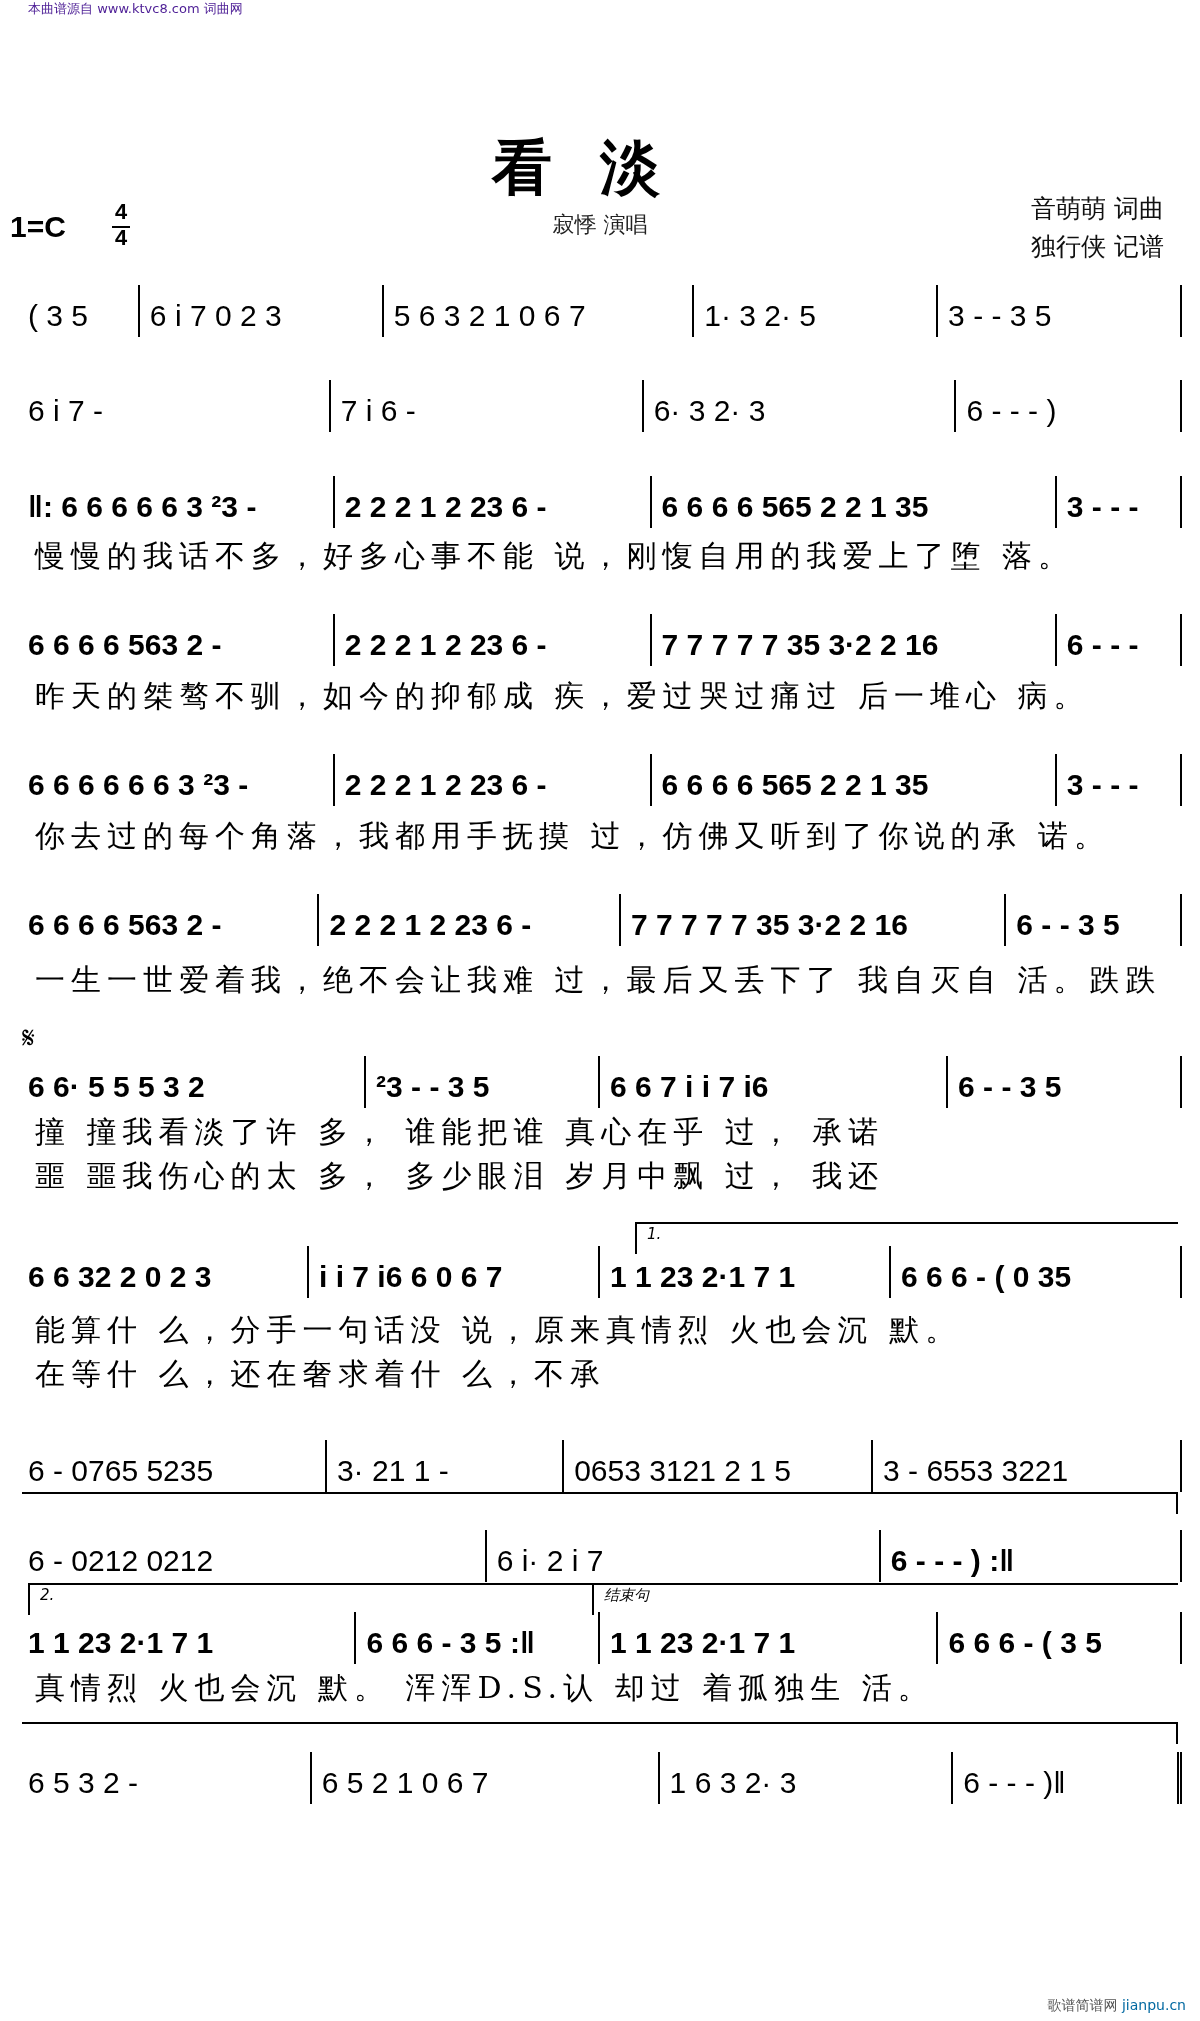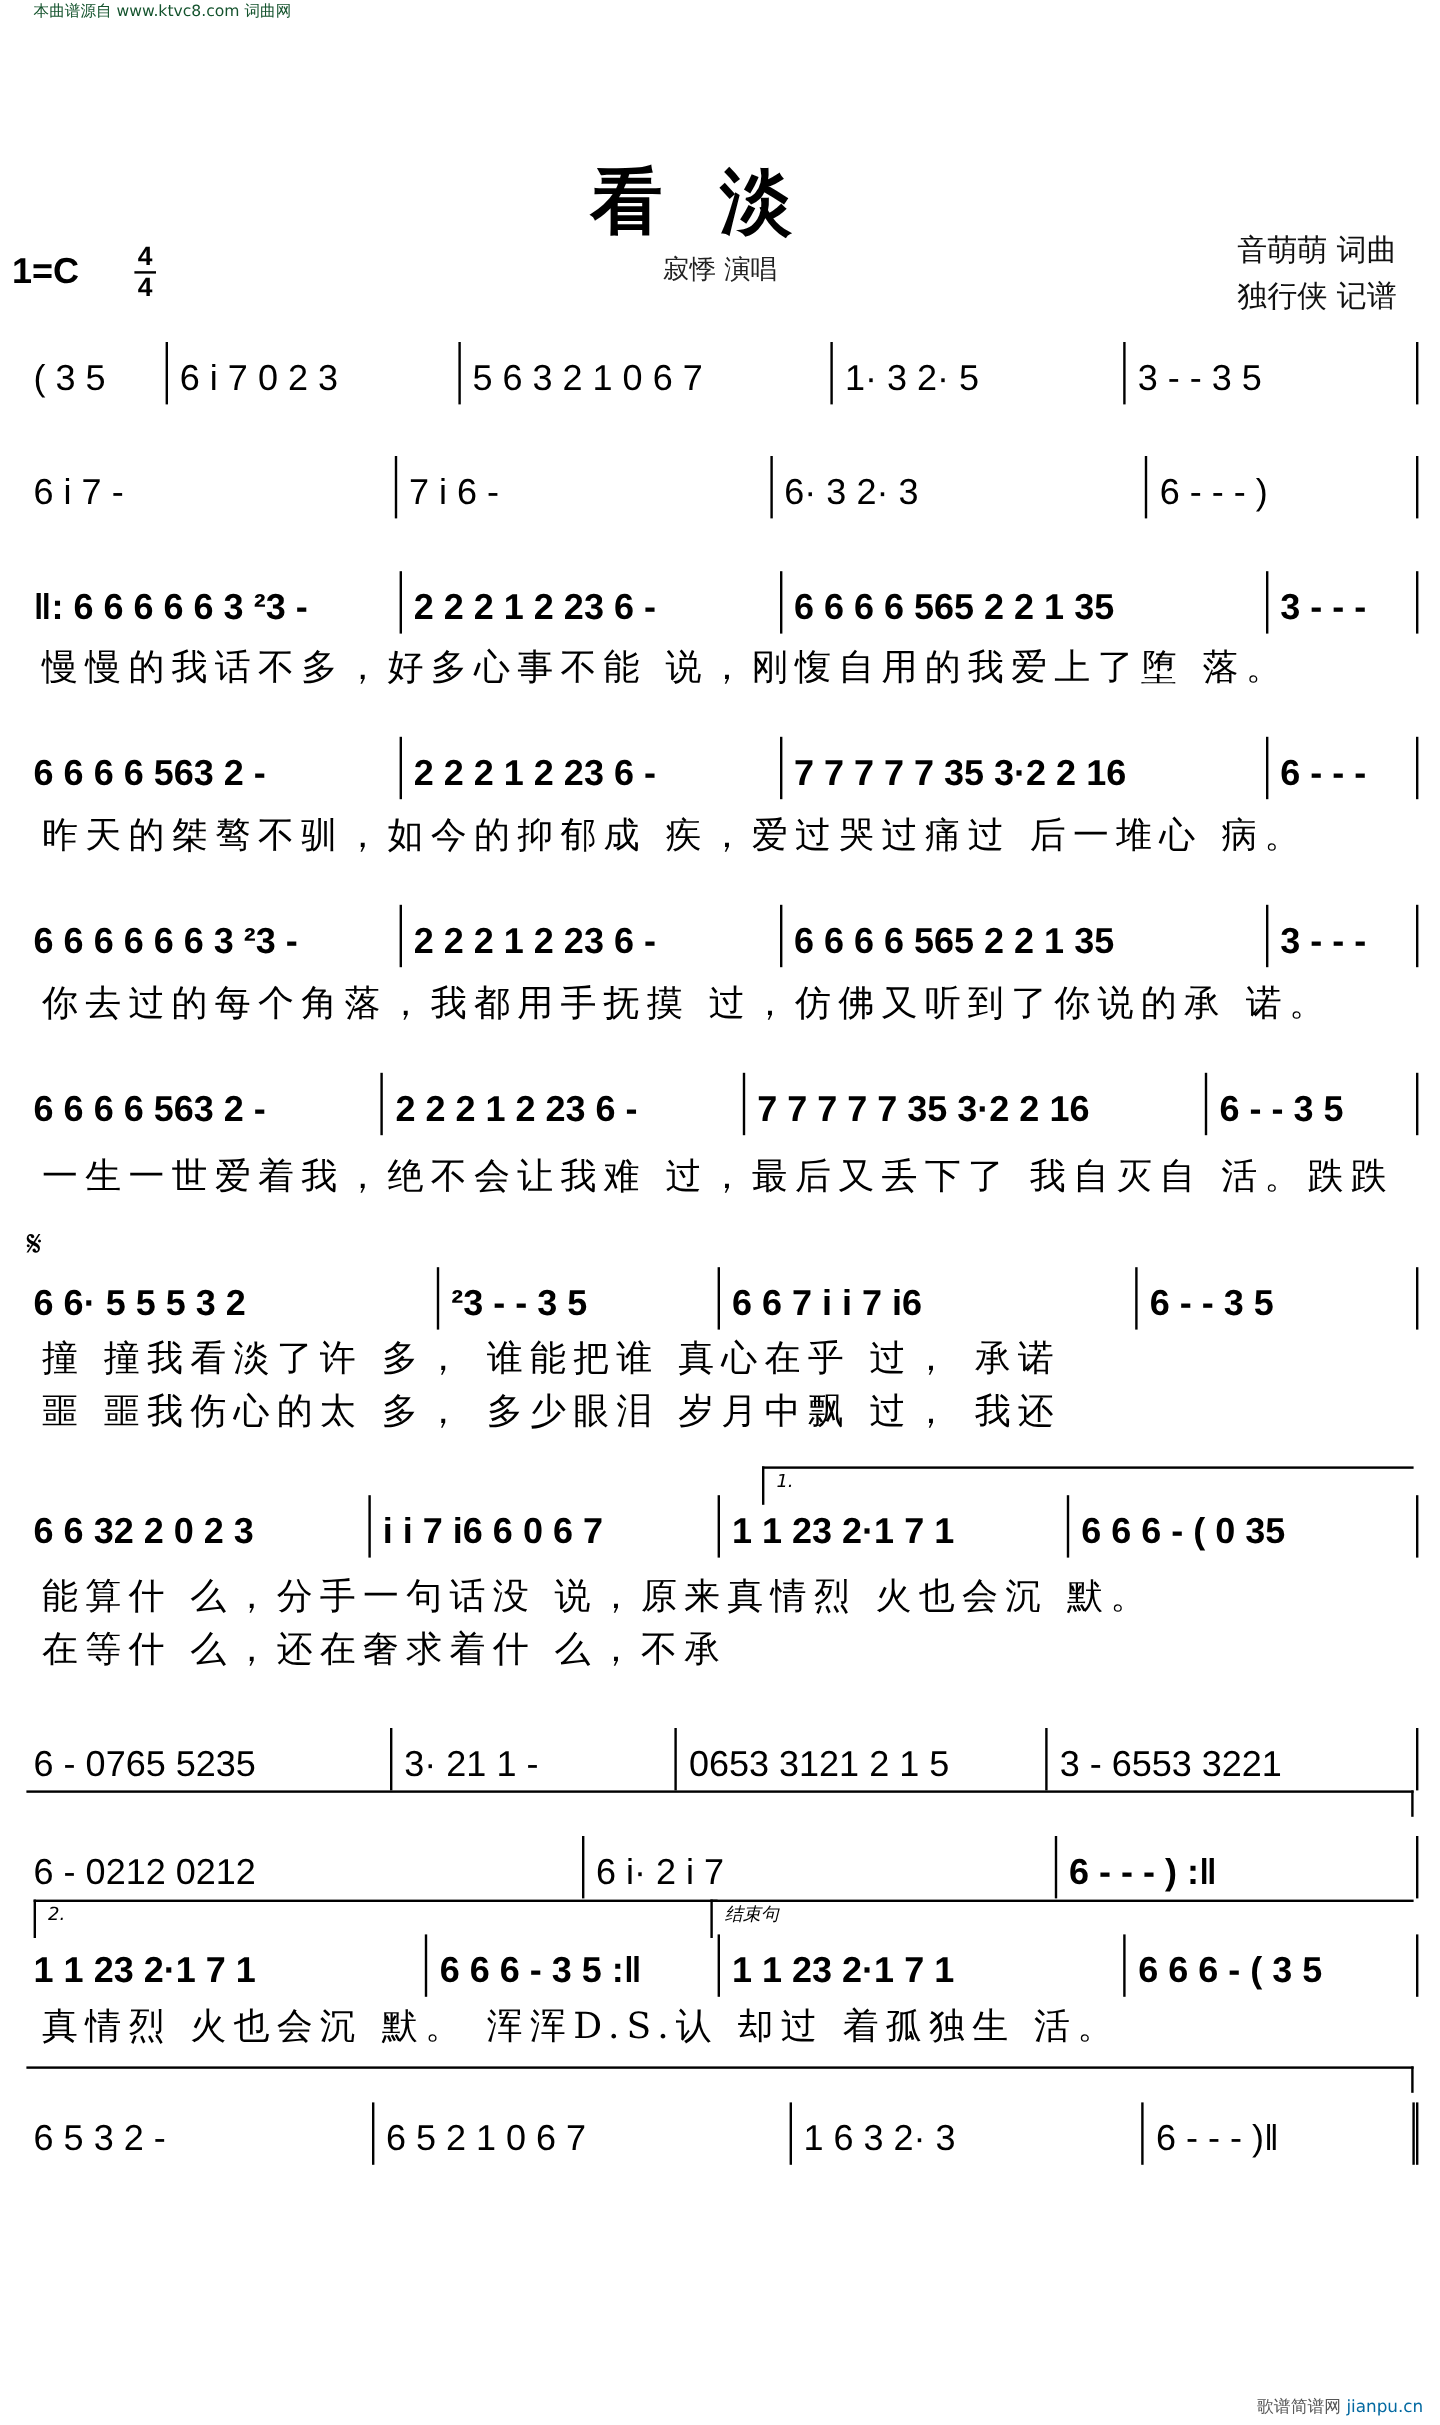--- a/index.html
+++ b/index.html
@@ -1,25 +1,25 @@
 <!DOCTYPE html>
 <html><head>
 <meta charset="utf-8">
 <style>
   html, body { margin:0; padding:0; background:#ffffff; }
   body { width:1200px; height:2021px; position:relative; overflow:hidden;
          font-family:"DejaVu Sans", sans-serif; color:#000; }
   .abs { position:absolute; }
-  .source { left:28px; top:0px; font-size:13px; color:#14532d; font-family:"DejaVu Sans", sans-serif; }
+  .source { left:28px; top:0px; font-size:13px; color:#4c1d95; font-family:"DejaVu Sans", sans-serif; }
   .title { left:0; width:1200px; top:128px; text-align:center; font-size:60px; font-weight:bold;
            font-family:"DejaVu Serif", serif; letter-spacing:48px; }
   .singer { left:0; width:1200px; top:210px; text-align:center; font-size:22px; color:#222; }
   .key { left:10px; top:210px; font-size:30px; font-weight:bold; font-family:"Liberation Sans", sans-serif; }
   .timesig { left:112px; top:203px; font-size:22px; font-weight:bold; line-height:22px; text-align:center;
-             font-family:Liberation Sans, sans-serif; }
+             font-family:Liberation Mono, monospace; }
   .timesig .bar { display:block; border-top:2px solid #000; width:18px; margin:1px auto; }
   .credits { right:36px; top:190px; font-size:25px; line-height:38px; text-align:right; color:#111; }
   .staff { left:18px; right:18px; display:flex; align-items:flex-end; font-family:"Liberation Sans", sans-serif;
            font-weight:bold; font-size:30px; white-space:nowrap; }
   .staff.light { font-weight:normal; font-family:"Liberation Sans Narrow","Liberation Sans", sans-serif; }
   .meas { flex:1; display:flex; justify-content:space-between; align-items:flex-end; padding:0 10px;
           border-right:2px solid #000; height:48px; padding-bottom:4px; position:relative; }
   .meas:last-child { border-right:2px solid #000; }
   .lyric { left:22px; right:22px; font-size:30px; letter-spacing:6px; white-space:nowrap;
            font-family:"DejaVu Serif", serif;margin-left:13px; }

